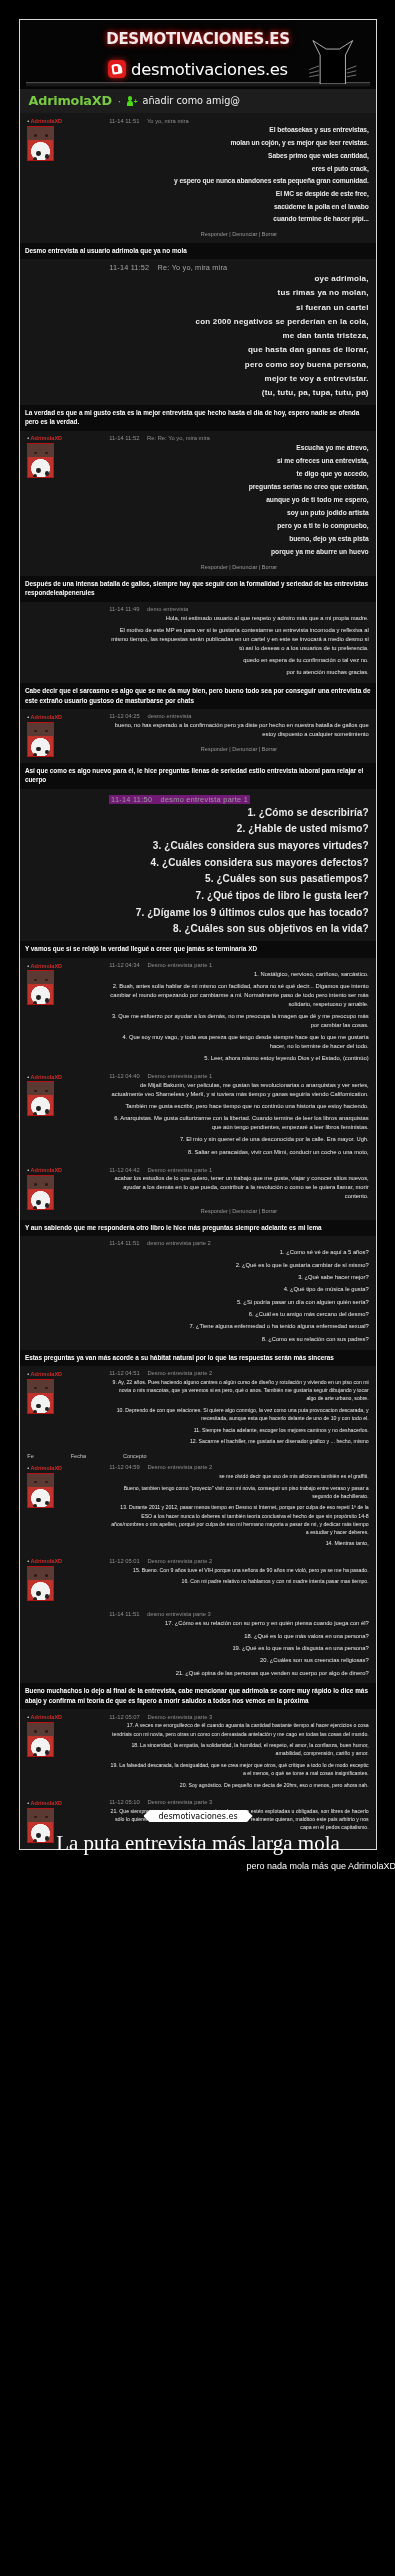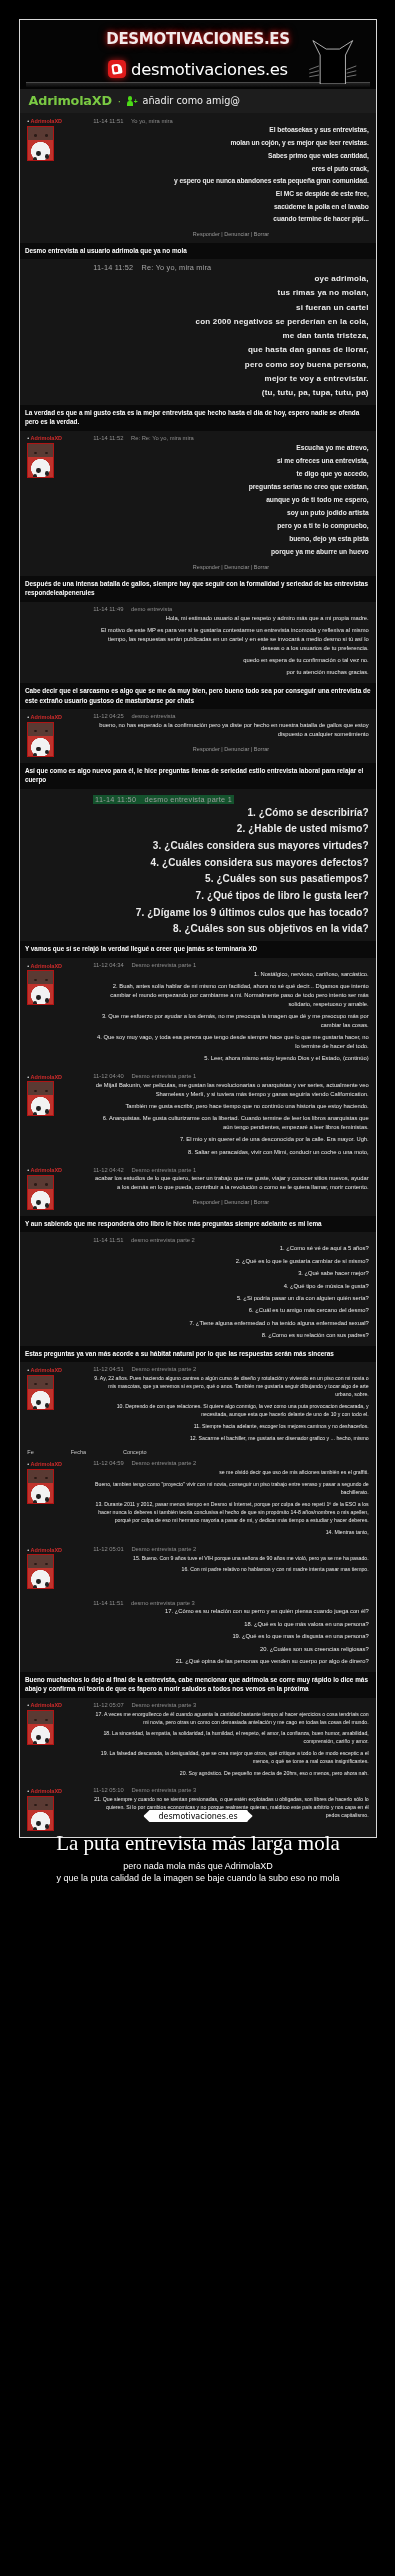--- a/index.html
+++ b/index.html
@@ -127,21 +127,21 @@
     font-family: "DejaVu Sans", sans-serif;
     font-size: 9.7px;
     color: #efefef;
   }
 
   
   .msg {
     background: #161616;
     padding: 4.3px 7.3px 6px 7.3px;
     display: flex;
-    gap: 0;
+    gap: 16px;
   }
 
   .msg-side {
     width: 66px;
     flex: 0 0 66px;
     padding-top: 0.6px;
   }
   .msg-user {
     color: #d02b2b;
     font-size: 5.5px;
@@ -188,21 +188,21 @@
     text-align: center;
   }
   .msg-actions span { color:#9a9a9a; }
 
   
   .rap1 .msg-text { font-size: 6.7px; font-weight: bold; line-height: 1.35; letter-spacing:-0.1px; }
   .rap2 .msg-text { font-size: 8px; font-weight: bold; line-height: 1.32; letter-spacing: 0.2px; }
   .rap2 .msg-head { font-size: 7.3px; letter-spacing:0.2px; color:#a6a6a6;}
   .rap3 .msg-text { font-size: 6.7px; font-weight: bold; line-height: 1.4; }
   .qlist .msg-text { font-size: 10px; font-weight: bold; line-height: 1.3; letter-spacing:0.1px; }
-  .qlist .msg-head { font-size: 7.3px; letter-spacing:0.3px; color:#9d9d9d; background:#14532d; display:inline-block; padding:0 1.8px;}
+  .qlist .msg-head { font-size: 7.3px; letter-spacing:0.3px; color:#9d9d9d; background:#701a75; display:inline-block; padding:0 1.8px;}
   .small .msg-text { font-size: 5.8px; line-height:1.5; }
   .tiny  .msg-text { font-size: 5.2px; line-height:1.55; }
 
   
   .narration {
     background: #0a0a0a;
     color: #fff;
     font-size: 6.4px;
     font-weight: bold;
     line-height: 1.5;
@@ -257,20 +257,21 @@
     font-family: "Liberation Serif", serif;
     font-size: 21px;
     line-height: 1.15;
     font-weight: normal;
     margin-bottom: 4.9px;
   }
   .caption-sub {
     font-family: "Liberation Sans", sans-serif;
     font-size: 9px;
     line-height: 1.35;
+    text-align: right;
   }
 </style>
 </head>
 <body>
 
 <div id="poster" style="min-height: 2576px;">
 
   <div class="frame">
 
     <div class="banner">
@@ -723,17 +724,16 @@
 
   </div>
 
   <div class="ribbon-wrap" id="ribbonWrap" style="position: absolute; left: 0px; width: 396px; top: 1811px;">
     <span class="ribbon">desmotivaciones.es</span>
   </div>
 
   <div class="caption" id="captionBlock" style="top: 1831px;">
     <div class="caption-main">La puta entrevista más larga mola</div>
     <div class="caption-sub">pero nada mola más que AdrimolaXD</div>
-    <div class="caption-sub">y que la puta calidad de la imagen se baje cuando la subo eso no mola</div>
   </div>
 
 </div>
 
 
 </body></html>

